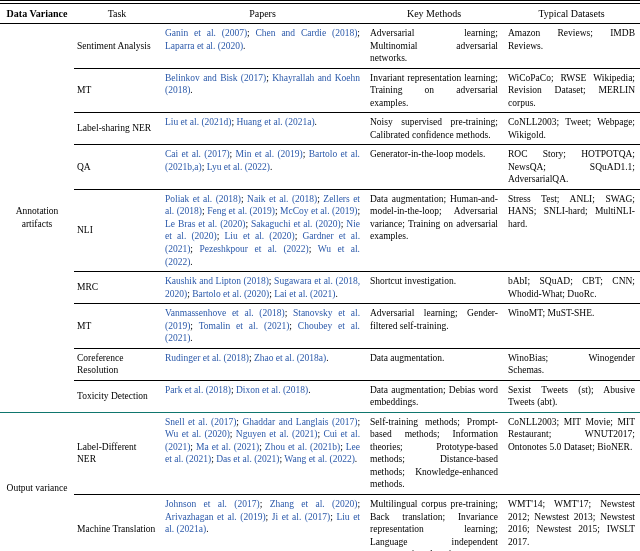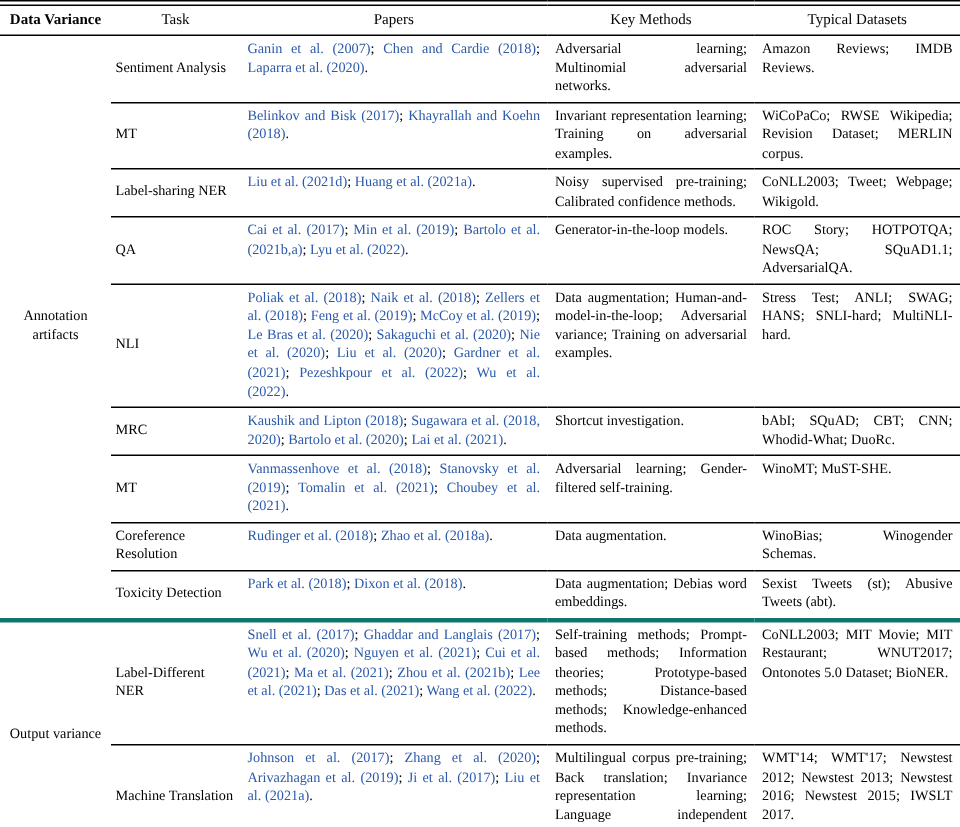--- a/index.html
+++ b/index.html
@@ -36,21 +36,21 @@
     text-align: center;
     vertical-align: middle;
     padding: 2px 2px;
   }
   td.task {
     vertical-align: middle;
     padding: 2px 3px;
   }
   td.papers, td.methods, td.datasets { text-align: justify; }
   tr.cline td { border-top: 1px solid #000; margin-top: 44px; }
-  tr.group-start td { border-top: 3px solid #0f766e; }
+  tr.group-start td { border-top: 1px solid #0f766e; }
   .cite { color: var(--cite-color, #2b59aa); }
 </style>
 </head>
 <body>
 
 <table class="survey">
   <colgroup>
     <col style="width:74px">
     <col style="width:86px">
     <col style="width:205px">

